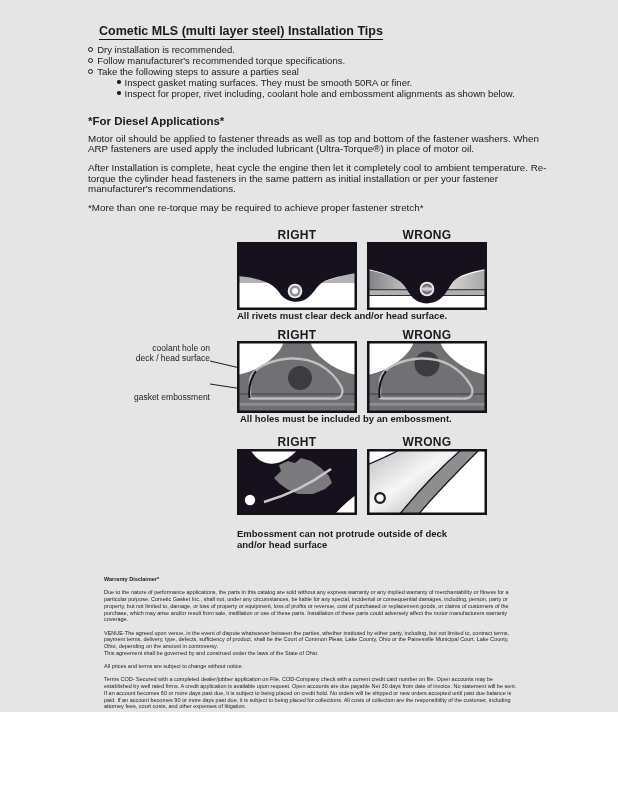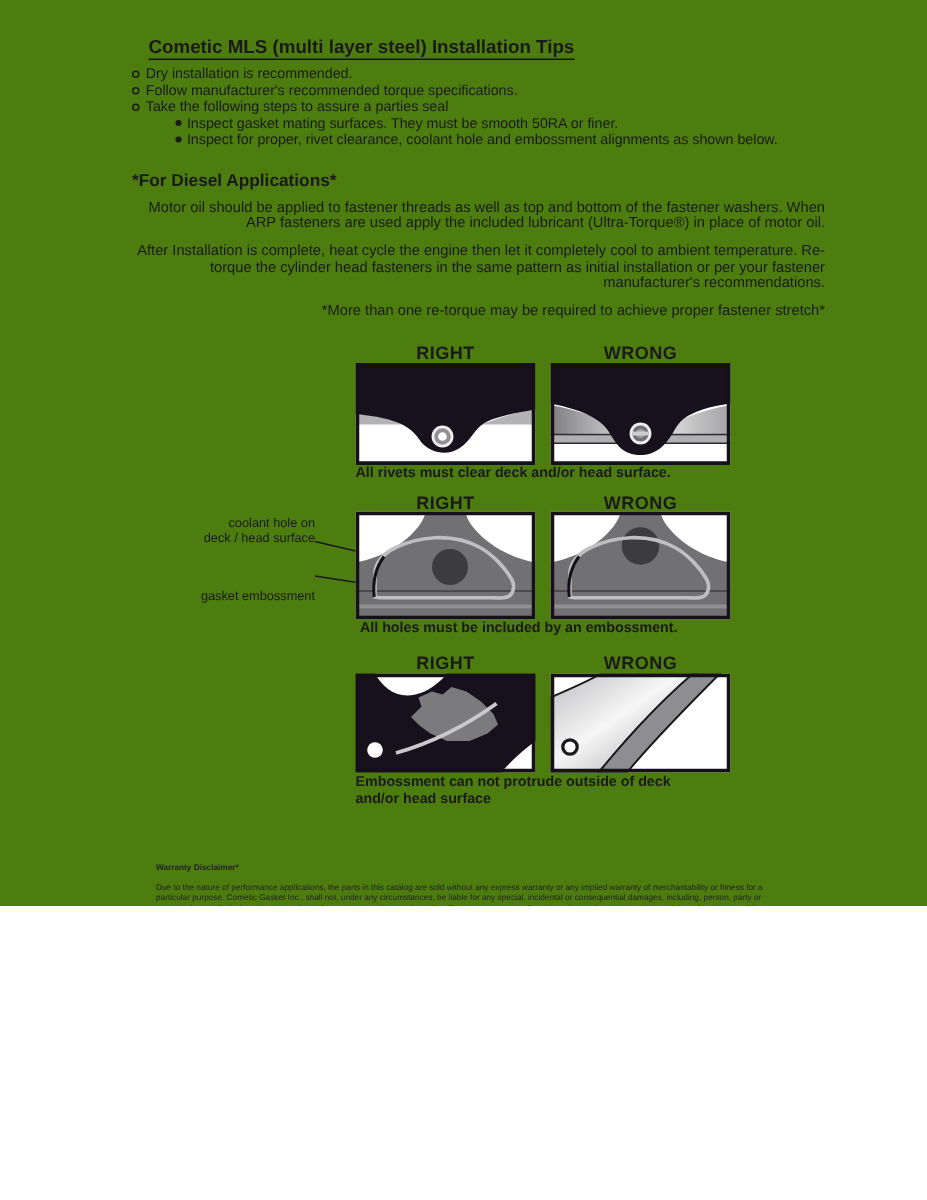--- a/index.html
+++ b/index.html
@@ -1,35 +1,35 @@
 <!DOCTYPE html>
 <html><head>
 <meta charset="utf-8">
 <style>
   html,body{margin:0;padding:0;background:#ffffff;}
   .page{
-    position:relative;width:618px;height:604px;background:#4d7c0f;overflow:hidden;
+    position:relative;width:618px;height:712px;background:#e5e5e5;overflow:hidden;
     font-family:"Liberation Sans","DejaVu Sans",sans-serif;color:#1a1a1a;
   }
   .abs{position:absolute;}
   
   .doc-title{
     left:99px;top:24px;font-size:12.5px;font-weight:bold;
     border-bottom:1.6px solid #141414;padding-bottom:1px;white-space:nowrap;
   }
   
   .bullets{left:88px;top:44px;width:480px;font-size:9.5px;line-height:11px;}
   .bullet-row{display:flex;align-items:flex-start;}
   .marker-open{flex:0 0 auto;width:3.2px;height:3.2px;border:1px solid #1a1a1a;border-radius:50%;margin:3.2px 4px 0 0;}
   .sub{margin-left:29px;}
   .marker-filled{flex:0 0 auto;width:3.6px;height:3.6px;background:#1a1a1a;border-radius:50%;margin:3.4px 4px 0 0;}
   
   .diesel{left:88px;top:116px;width:462px;font-size:9.8px;line-height:10.5px;}
   .diesel h2{font-size:11.5px;font-weight:bold;margin:0 0 7px 0;}
-  .diesel p{margin:0 0 8.5px 0;text-align:right;}
+  .diesel p{margin:0 0 8.5px 0;}
   
   .fig-header{width:120px;text-align:center;font-size:12px;font-weight:bold;letter-spacing:.3px;}
   .fig-caption{font-size:9.5px;font-weight:bold;line-height:10.5px;white-space:nowrap;}
   .fig-caption.wrap{white-space:normal;width:240px;}
   .ann-label{width:92px;text-align:right;font-size:8.5px;line-height:9.6px;}
   svg{display:block;}
   
   .disclaimer{left:104px;top:576px;width:413px;font-size:5.5px;line-height:6.75px;color:#222;}
   .disclaimer .dhead{font-weight:bold;margin:0 0 6.5px 0;}
   .disclaimer p{margin:0 0 6.5px 0;}
@@ -56,21 +56,21 @@
     <div class="bullet-row">
       <span class="marker-open"></span>
       <span>Take the following steps to assure a parties seal</span>
     </div>
     <div class="bullet-row sub">
       <span class="marker-filled"></span>
       <span>Inspect gasket mating surfaces.  They must be smooth 50RA or finer.</span>
     </div>
     <div class="bullet-row sub">
       <span class="marker-filled"></span>
-      <span>Inspect for proper, rivet clearance, coolant hole and embossment alignments as shown below.</span>
+      <span>Inspect for proper, rivet including, coolant hole and embossment alignments as shown below.</span>
     </div>
   </div>
 
   <div class="abs diesel">
     <h2>*For Diesel Applications*</h2>
     <p>Motor oil should be applied to fastener threads as well as top and bottom of the fastener washers. When ARP fasteners are used apply the included lubricant (Ultra-Torque®) in place of motor oil.</p>
     <p>After Installation is complete, heat cycle the engine then let it completely cool to ambient temperature. Re-torque the cylinder head fasteners in the same pattern as initial installation or per your fastener manufacturer's recommendations.</p>
     <p>*More than one re-torque may be required to achieve proper fastener stretch*</p>
   </div>
 
@@ -172,21 +172,21 @@
           <stop offset="100%" stop-color="#9e9ea0"></stop>
       </linearGradient>
     </defs>
     <rect x="0" y="0" width="120" height="66" fill="#ffffff"></rect>
     <path d="M0,16 C14,10 27,4 34,0 H97 C78,15 56,37 40,57 C37,61 34,64 32,66 H0 Z" fill="url(#bandGrad)" stroke="#18181a" stroke-width="1.3"></path>
     <path d="M32,66 C50,44 73,19 95,0 H113 C92,21 69,44 51,66 Z" fill="#8e8e90" stroke="#18181a" stroke-width="1.3"></path>
     <circle cx="13" cy="49" r="4.8" fill="#ffffff" stroke="#1a1a1c" stroke-width="2.2"></circle>
     <rect x="1.25" y="1.25" width="117.5" height="63.5" fill="none" stroke="#151019" stroke-width="2.5"></rect>
   </svg>
 
-  <div class="abs fig-caption wrap" style="left:237px;top:517px;">
+  <div class="abs fig-caption wrap" style="left:237px;top:529px;">
     <div>Embossment can not protrude outside of deck</div>
     <div>and/or head surface</div>
   </div>
 
   <div class="abs disclaimer">
     <div class="dhead">Warranty Disclaimer*</div>
     <p>Due to the nature of performance applications, the parts in this catalog are sold without any express warranty or any implied warranty of merchantability or fitness for a particular purpose.  Cometic Gasket Inc., shall not, under any circumstances, be liable for any special, incidental or consequential damages, including, person, party or property, but not limited to, damage, or loss of property or equipment, loss of profits or revenue, cost of purchased or replacement goods, or claims of customers of the purchase, which may arise and/or result from sale, instillation or use of these parts.  Installation of these parts could adversely affect the motor manufacturers warranty coverage.</p>
     <p>VENUE-The agreed upon venue, in the event of dispute whatsoever between the parties, whether instituted by either party, including, but not limited to, contract terms, payment terms, delivery, type, defects, sufficiency of product, shall be the Court of Common Pleas, Lake County, Ohio or the Painesville Municipal Court, Lake County, Ohio, depending on the amount in controversy.</p>
     <p class="tight">This agreement shall be governed by and construed under the laws of the State of Ohio.</p>
     <p>All prices and terms are subject to change without notice.</p>

